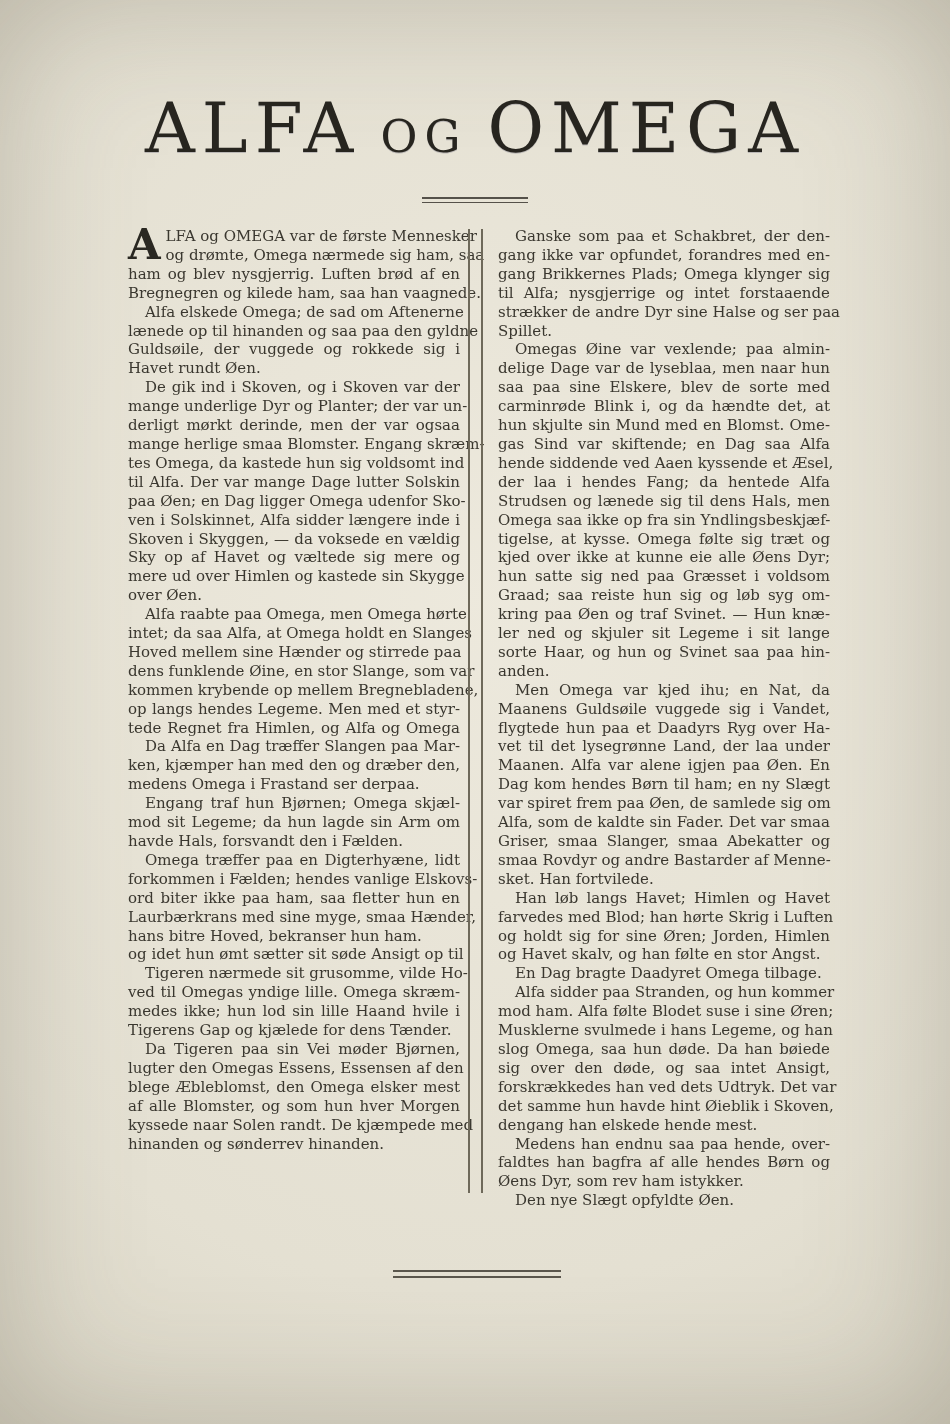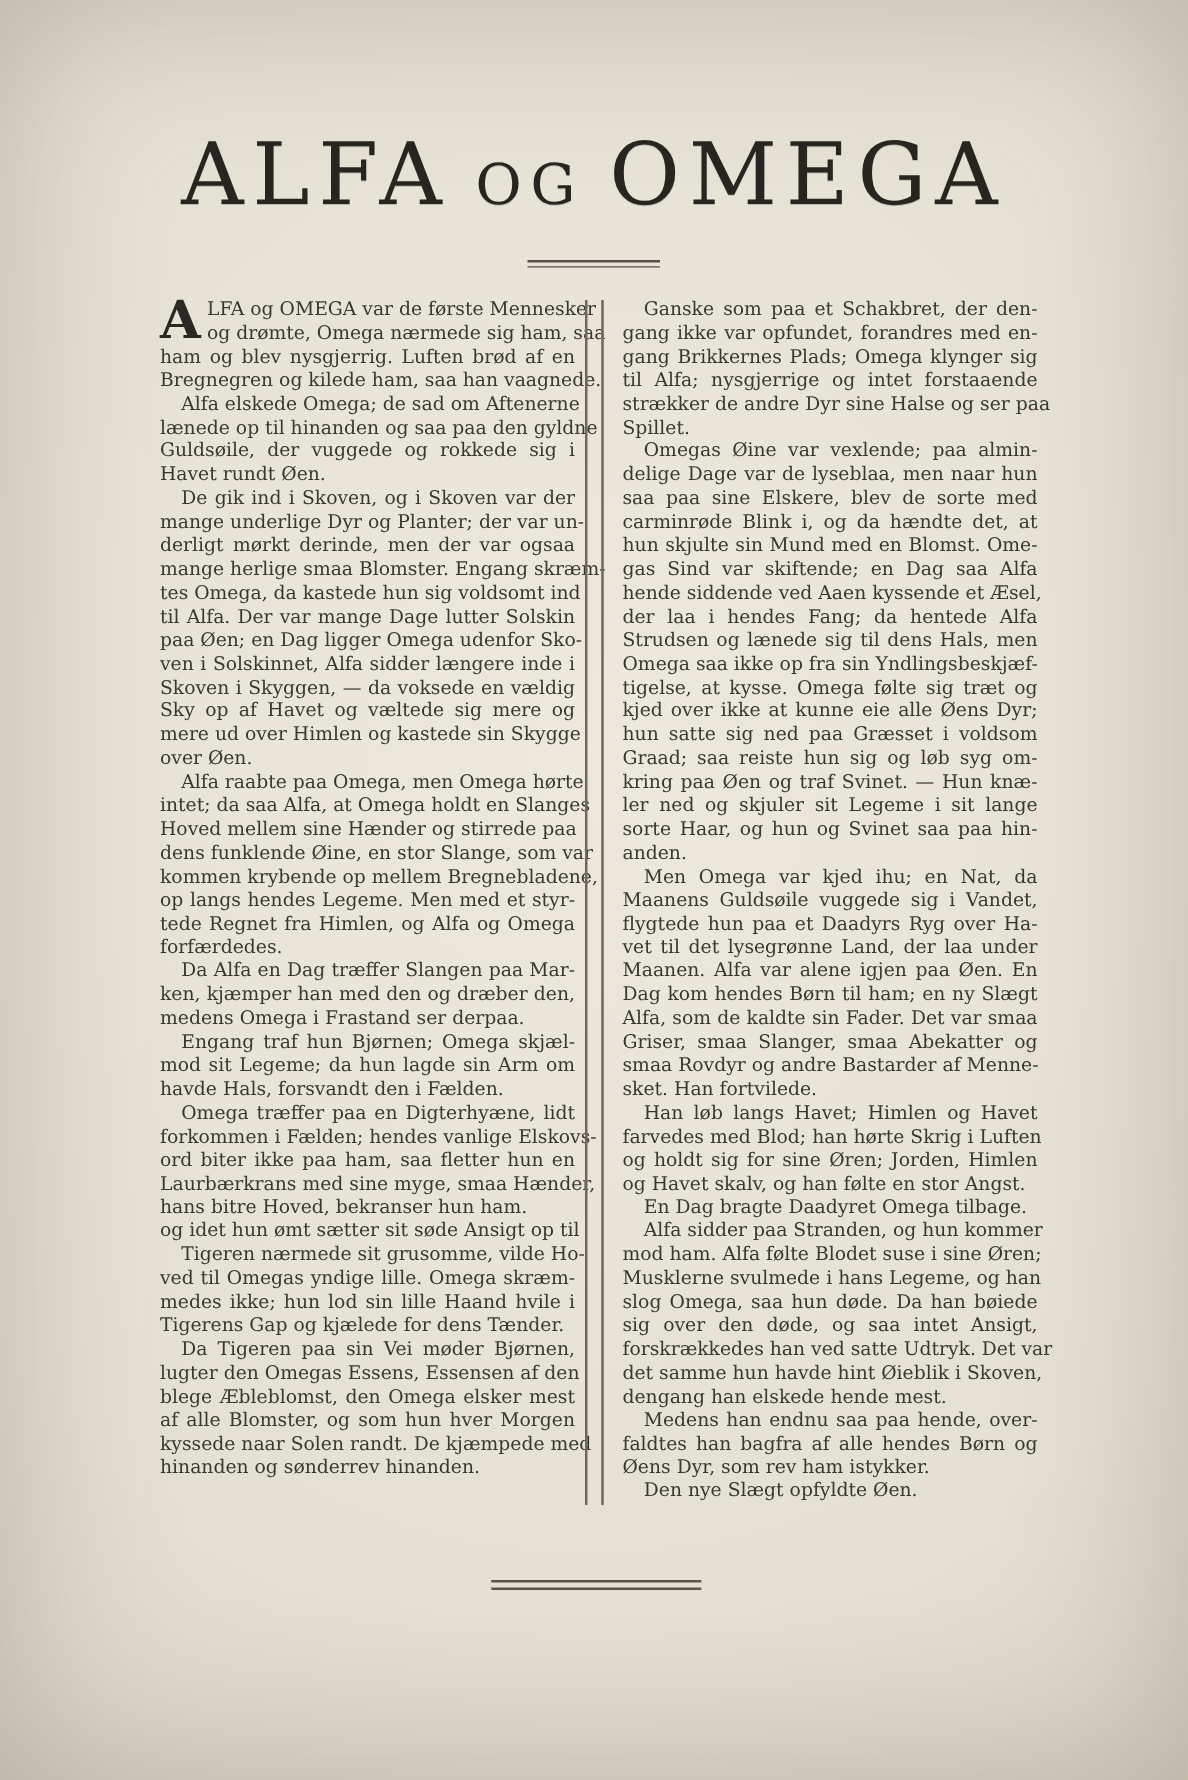--- a/index.html
+++ b/index.html
@@ -11,21 +11,21 @@
       #e2ded0;
     position:relative;
     overflow:hidden;
     box-shadow:inset 0 0 140px rgba(95,90,74,.30);
     color:#39362e;
   }
   .page{width:950px;height:1424px;position:relative;}
 
   
   .title-block{
-    margin:12px auto;
+    margin:0 auto;
     padding-top:92px;
     text-align:center;
     color:#27251f;
     letter-spacing:7px;
     line-height:72px;
     white-space:nowrap;
     text-shadow:0 1px 0 rgba(60,60,90,.25);
   }
   .t-main{font-size:69px;}
   .t-og{font-size:45px;padding:0 8px;}
@@ -120,21 +120,20 @@
           <div class="line last">over Øen.</div>
         </div>
         <div class="para">
           <div class="line first">Alfa raabte paa Omega, men Omega hørte</div>
           <div class="line">intet; da saa Alfa, at Omega holdt en Slanges</div>
           <div class="line">Hoved mellem sine Hænder og stirrede paa</div>
           <div class="line">dens funklende Øine, en stor Slange, som var</div>
           <div class="line">kommen krybende op mellem Bregnebladene,</div>
           <div class="line">op langs hendes Legeme.  Men med et styr-</div>
           <div class="line">tede Regnet fra Himlen, og Alfa og Omega</div>
-          <div class="line last">forfærdedes.</div>
         </div>
         <div class="para">
           <div class="line first">Da Alfa en Dag træffer Slangen paa Mar-</div>
           <div class="line">ken, kjæmper han med den og dræber den,</div>
           <div class="line last">medens Omega i Frastand ser derpaa.</div>
         </div>
         <div class="para">
           <div class="line first">Engang traf hun Bjørnen; Omega skjæl-</div>
           <div class="line">mod sit Legeme; da hun lagde sin Arm om</div>
           <div class="line last">havde Hals, forsvandt den i Fælden.</div>
@@ -192,41 +191,42 @@
           <div class="line">sorte Haar, og hun og Svinet saa paa hin-</div>
           <div class="line last">anden.</div>
         </div>
         <div class="para">
           <div class="line first">Men Omega var kjed ihu; en Nat, da</div>
           <div class="line">Maanens Guldsøile vuggede sig i Vandet,</div>
           <div class="line">flygtede hun paa et Daadyrs Ryg over Ha-</div>
           <div class="line">vet til det lysegrønne Land, der laa under</div>
           <div class="line">Maanen.  Alfa var alene igjen paa Øen.  En</div>
           <div class="line">Dag kom hendes Børn til ham; en ny Slægt</div>
+          <div class="line">var spiret frem paa Øen, de samlede sig om</div>
           <div class="line">Alfa, som de kaldte sin Fader.  Det var smaa</div>
           <div class="line">Griser, smaa Slanger, smaa Abekatter og</div>
           <div class="line">smaa Rovdyr og andre Bastarder af Menne-</div>
           <div class="line last">sket.  Han fortvilede.</div>
         </div>
         <div class="para">
           <div class="line first">Han løb langs Havet; Himlen og Havet</div>
           <div class="line">farvedes med Blod; han hørte Skrig i Luften</div>
           <div class="line">og holdt sig for sine Øren; Jorden, Himlen</div>
           <div class="line last">og Havet skalv, og han følte en stor Angst.</div>
         </div>
         <div class="para">
           <div class="line last first">En Dag bragte Daadyret Omega tilbage.</div>
         </div>
         <div class="para">
           <div class="line first">Alfa sidder paa Stranden, og hun kommer</div>
           <div class="line">mod ham.  Alfa følte Blodet suse i sine Øren;</div>
           <div class="line">Musklerne svulmede i hans Legeme, og han</div>
           <div class="line">slog Omega, saa hun døde.  Da han bøiede</div>
           <div class="line">sig over den døde, og saa intet Ansigt,</div>
-          <div class="line">forskrækkedes han ved satte Udtryk.  Det var</div>
+          <div class="line">forskrækkedes han ved dets Udtryk.  Det var</div>
           <div class="line">det samme hun havde hint Øieblik i Skoven,</div>
           <div class="line last">dengang han elskede hende mest.</div>
         </div>
         <div class="para">
           <div class="line first">Medens han endnu saa paa hende, over-</div>
           <div class="line">faldtes han bagfra af alle hendes Børn og</div>
           <div class="line last">Øens Dyr, som rev ham istykker.</div>
         </div>
         <div class="para">
           <div class="line last first">Den nye Slægt opfyldte Øen.</div>

